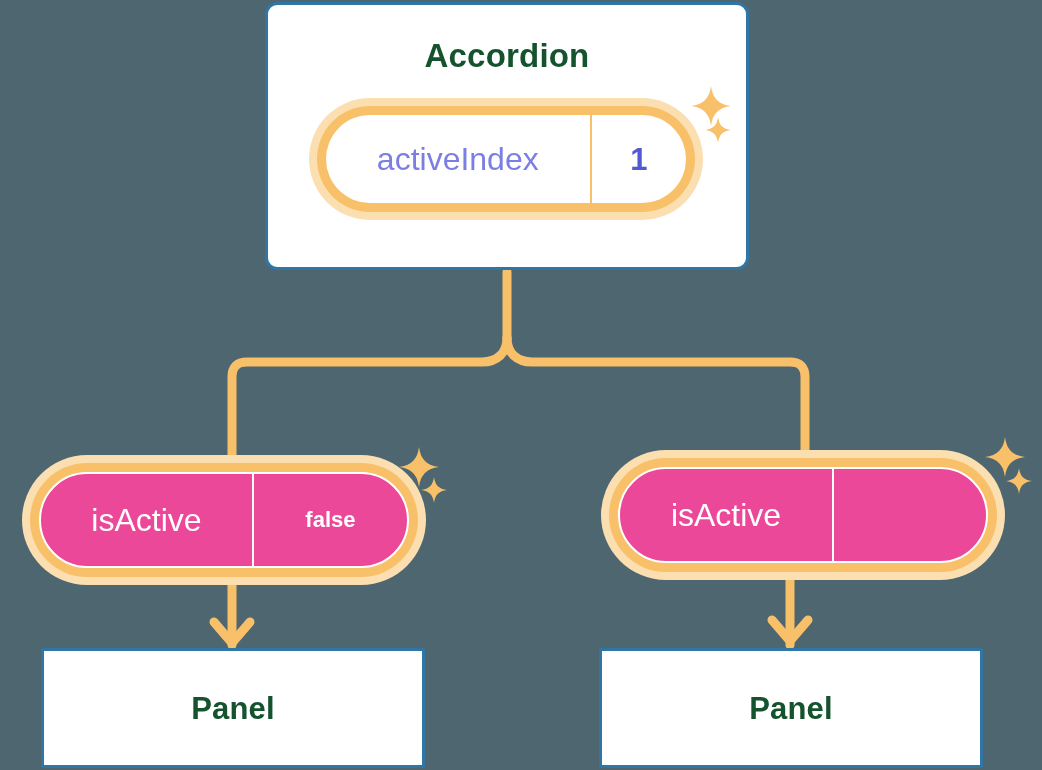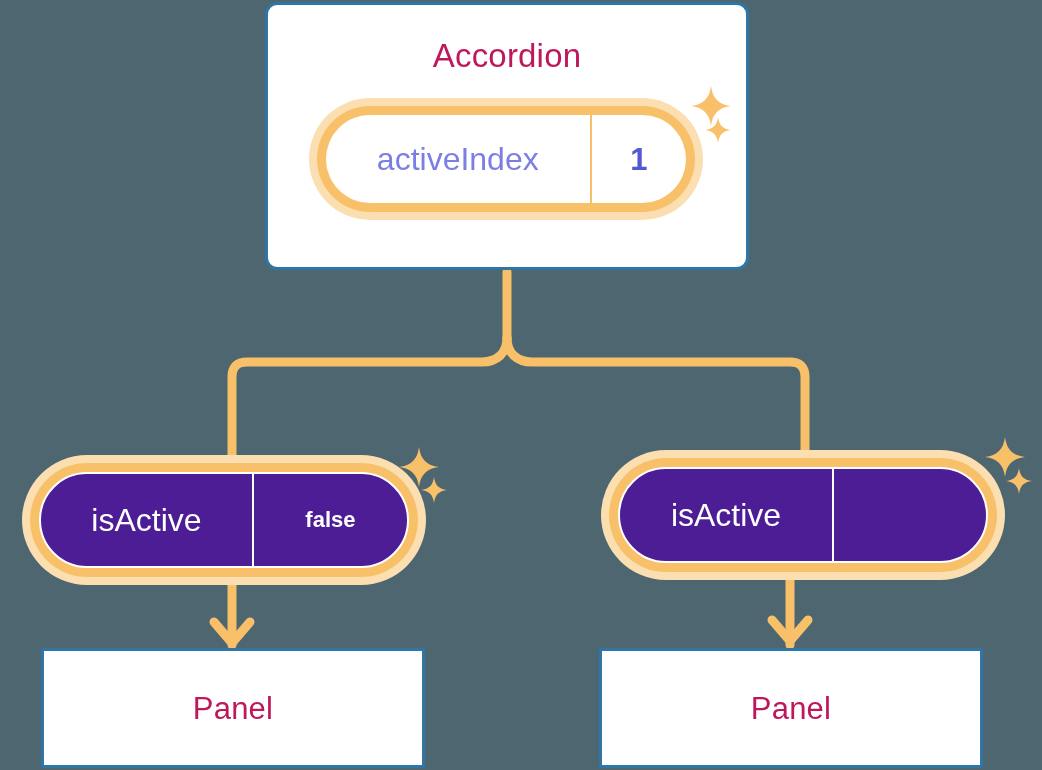--- a/index.html
+++ b/index.html
@@ -34,23 +34,23 @@
     position: absolute;
     background: #ffffff;
     border: 3px solid #2f76a6;
     border-radius: 12px;
     box-sizing: border-box;
     display: flex;
     flex-direction: column;
     align-items: center;
   }
   .card-title {
-    color: #be185d;
+    color: #14532d;
     font-size: 33px;
-    font-weight: 400;
+    font-weight: 700;
     letter-spacing: 0.2px;
     line-height: 1;
     white-space: nowrap;
   }
 
   #card-accordion {
     left: 265px;
     top: 2px;
     width: 484px;
     height: 268px;
@@ -125,21 +125,21 @@
     font-size: 31px;
     font-weight: bold;
   }
 
   
   .pill-solid { width: 404px; height: 130px; }
   .pill-solid .pill-halo { left: 0;  top: 0;  width: 404px; height: 130px; }
   .pill-solid .pill-ring { left: 8px; top: 8px; width: 388px; height: 114px; }
   .pill-solid .pill-body {
     left: 17px; top: 17px; width: 370px; height: 96px;
-    background: #4c1d95;
+    background: #ec4899;
     border: 2px solid #ffffff;
     box-sizing: border-box;
   }
   .pill-solid .pill-key {
     color: #ffffff;
     font-size: 32px;
     border-right: 2px solid #ffffff;
   }
   .pill-solid .pill-val {
     color: #ffffff;

